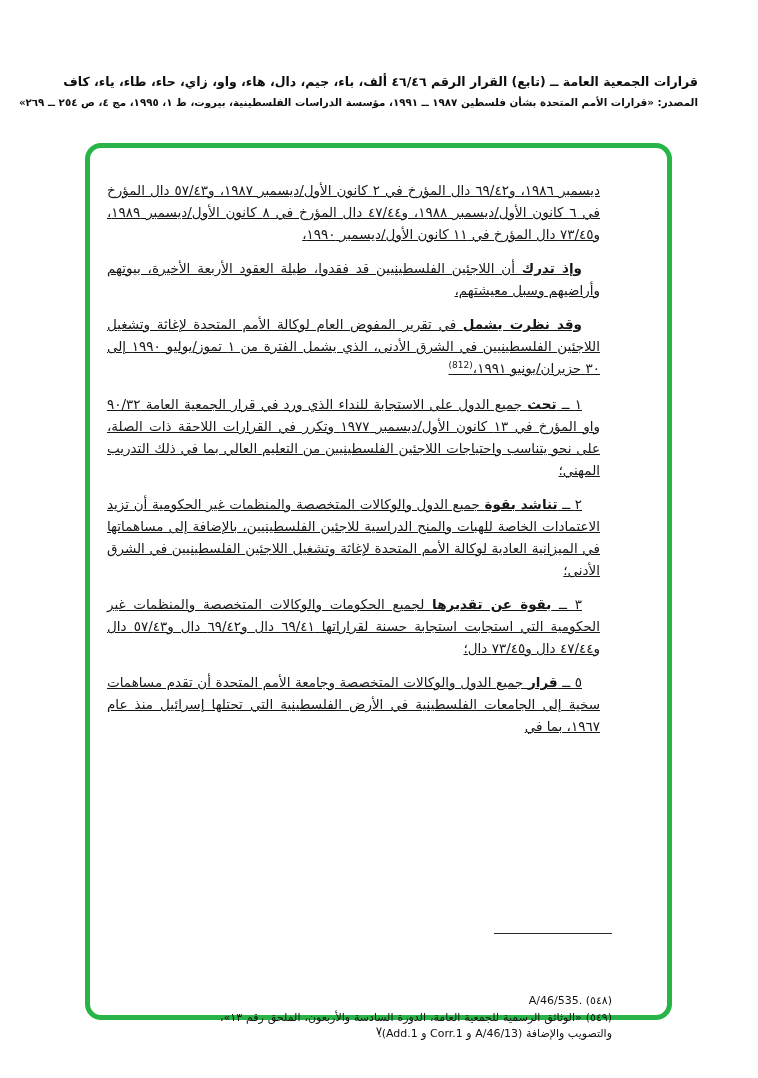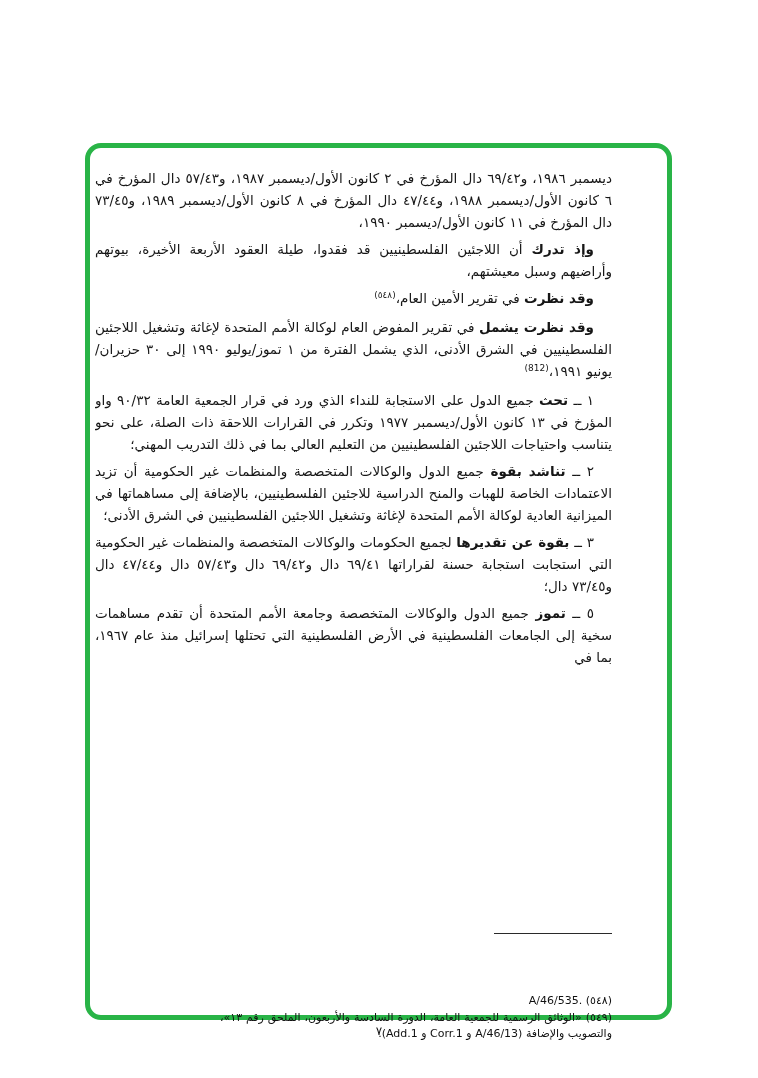--- a/index.html
+++ b/index.html
@@ -28,21 +28,21 @@
     border:5px solid #29b447;
     border-radius:16px;
     background:transparent;
   }
   .body-text {
     position:absolute; top:167px; right:146px;
     width:517px; height:762px; overflow:hidden;
     direction:rtl; text-align:justify;
     font-size:13.5px; line-height:22px;
   }
-  .para { margin:0; }
+  .para { margin:12px;text-decoration:underline; }
   .para + .para { margin-top:5px; }
   .para.indent { text-indent:18px; }
   .seg-b { font-weight:bold; }
   .seg-sup {
     font-size:9px; position:relative; top:-5px; letter-spacing:0;
   }
   .footnote-sep {
     position:absolute; top:933px; right:146px;
     width:118px; height:0;
     border-top:1.5px solid #2a2a2a;
@@ -56,32 +56,35 @@
   .page-number {
     position:absolute; top:1024px; left:0; width:758px;
     text-align:center; font-size:12px; color:#111;
   }
 </style>
 </head>
 <body>
 
 <div class="page">
 
+  <div class="header">
+    <div class="header-title">قرارات الجمعية العامة ــ (تابع) القرار الرقم ٤٦/٤٦ ألف، باء، جيم، دال، هاء، واو، زاي، حاء، طاء، ياء، كاف</div>
+    <div class="header-source">المصدر: «قرارات الأمم المتحدة بشأن فلسطين ١٩٨٧ ــ ١٩٩١، مؤسسة الدراسات الفلسطينية، بيروت، ط ١، ١٩٩٥، مج ٤، ص ٢٥٤ ــ ٢٦٩»</div>
+  </div>
 
   <div class="highlight-box" style="border-color: rgb(41, 180, 71);"></div>
 
   <div class="body-text" id="paragraphs">
       <p class="para"><span>ديسمبر ١٩٨٦، و٦٩/٤٢ دال المؤرخ في ٢ كانون الأول/ديسمبر ١٩٨٧، و٥٧/٤٣ دال المؤرخ في ٦ كانون الأول/ديسمبر ١٩٨٨، و٤٧/٤٤ دال المؤرخ في ٨ كانون الأول/ديسمبر ١٩٨٩، و٧٣/٤٥ دال المؤرخ في ١١ كانون الأول/ديسمبر ١٩٩٠،</span></p>
       <p class="para indent"><span class="seg-b">وإذ تدرك</span><span> أن اللاجئين الفلسطينيين قد فقدوا، طيلة العقود الأربعة الأخيرة، بيوتهم وأراضيهم وسبل معيشتهم،</span></p>
-      <p class="para indent"><span class="seg-b">وقد نظرت</span><span> في تقرير الأمين العام،</span><span class="seg-sup">(٥٤٨)</span></p>
       <p class="para indent"><span class="seg-b">وقد نظرت يشمل</span><span> في تقرير المفوض العام لوكالة الأمم المتحدة لإغاثة وتشغيل اللاجئين الفلسطينيين في الشرق الأدنى، الذي يشمل الفترة من ١ تموز/يوليو ١٩٩٠ إلى ٣٠ حزيران/يونيو ١٩٩١،</span><span class="seg-sup">(812)</span></p>
       <p class="para indent"><span>١ ــ </span><span class="seg-b">تحث</span><span> جميع الدول على الاستجابة للنداء الذي ورد في قرار الجمعية العامة ٩٠/٣٢ واو المؤرخ في ١٣ كانون الأول/ديسمبر ١٩٧٧ وتكرر في القرارات اللاحقة ذات الصلة، على نحو يتناسب واحتياجات اللاجئين الفلسطينيين من التعليم العالي بما في ذلك التدريب المهني؛</span></p>
       <p class="para indent"><span>٢ ــ </span><span class="seg-b">تناشد بقوة</span><span> جميع الدول والوكالات المتخصصة والمنظمات غير الحكومية أن تزيد الاعتمادات الخاصة للهبات والمنح الدراسية للاجئين الفلسطينيين، بالإضافة إلى مساهماتها في الميزانية العادية لوكالة الأمم المتحدة لإغاثة وتشغيل اللاجئين الفلسطينيين في الشرق الأدنى؛</span></p>
       <p class="para indent"><span>٣ ــ </span><span class="seg-b">بقوة عن تقديرها</span><span> لجميع الحكومات والوكالات المتخصصة والمنظمات غير الحكومية التي استجابت استجابة حسنة لقراراتها ٦٩/٤١ دال و٦٩/٤٢ دال و٥٧/٤٣ دال و٤٧/٤٤ دال و٧٣/٤٥ دال؛</span></p>
-      <p class="para indent"><span>٥ ــ </span><span class="seg-b">تموز</span><span> جميع الدول والوكالات المتخصصة وجامعة الأمم المتحدة أن تقدم مساهمات سخية إلى الجامعات الفلسطينية في الأرض الفلسطينية التي تحتلها إسرائيل منذ عام ١٩٦٧، بما في</span></p>
+      <p class="para indent"><span>٥ ــ </span><span class="seg-b">قرار</span><span> جميع الدول والوكالات المتخصصة وجامعة الأمم المتحدة أن تقدم مساهمات سخية إلى الجامعات الفلسطينية في الأرض الفلسطينية التي تحتلها إسرائيل منذ عام ١٩٦٧، بما في</span></p>
     </div>
 
   <div class="footnote-sep"></div>
 
   <div class="footnotes" id="footnotes">
       <p class="footnote">(٥٤٨) A/46/535.‎</p>
       <p class="footnote">(٥٤٩) «الوثائق الرسمية للجمعية العامة، الدورة السادسة والأربعون، الملحق رقم ١٣»، والتصويب والإضافة (A/46/13 و Corr.1 و Add.1).</p>
     </div>
 
   <div class="page-number">٧</div>

